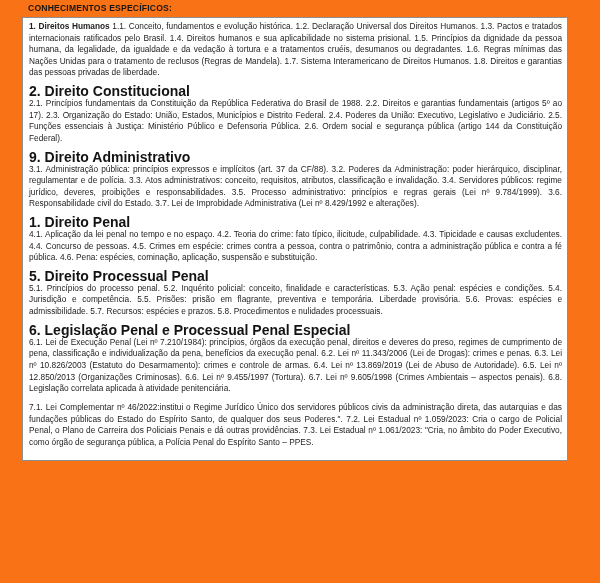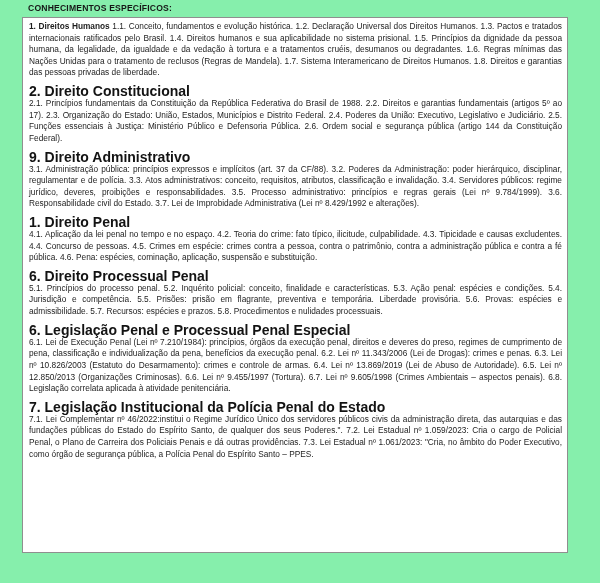--- a/index.html
+++ b/index.html
@@ -11,39 +11,39 @@
     width: 600px;
     height: 583px;
     font-family: "Liberation Sans", sans-serif;
     color: #1a1a1a;
     overflow: hidden;
   }
   .page {
     position: relative;
     width: 600px;
     height: 583px;
-    background: #86efac;
+    background: #f97316;
     box-sizing: border-box;
   }
   .doc-heading {
     position: absolute;
     left: 28px;
     top: 3px;
     font-size: 8.6px;
     font-weight: bold;
     letter-spacing: 0.18px;
     color: #161616;
     line-height: 11px;
   }
   .content-box {
     position: absolute;
     left: 22px;
     top: 17px;
     width: 546px;
-    height: 536px;
+    height: 444px;
     box-sizing: border-box;
     border: 1px solid #8f8f8f;
     padding: 3px 5px 4px 6px;
     background: #ffffff;
   }
   .section {
     margin: 0;
   }
   .section + .section {
     margin-top: 7.5px;
@@ -86,27 +86,26 @@
         </div>
         <div class="section">
           <div class="sec-title">9. Direito Administrativo</div>
           <p class="sec-body">3.1. Administração pública: princípios expressos e implícitos (art. 37 da CF/88). 3.2. Poderes da Administração: poder hierárquico, disciplinar, regulamentar e de polícia. 3.3. Atos administrativos: conceito, requisitos, atributos, classificação e invalidação. 3.4. Servidores públicos: regime jurídico, deveres, proibições e responsabilidades. 3.5. Processo administrativo: princípios e regras gerais (Lei nº 9.784/1999). 3.6. Responsabilidade civil do Estado. 3.7. Lei de Improbidade Administrativa (Lei nº 8.429/1992 e alterações).</p>
         </div>
         <div class="section">
           <div class="sec-title">1. Direito Penal</div>
           <p class="sec-body">4.1. Aplicação da lei penal no tempo e no espaço. 4.2. Teoria do crime: fato típico, ilicitude, culpabilidade. 4.3. Tipicidade e causas excludentes. 4.4. Concurso de pessoas. 4.5. Crimes em espécie: crimes contra a pessoa, contra o patrimônio, contra a administração pública e contra a fé pública. 4.6. Pena: espécies, cominação, aplicação, suspensão e substituição.</p>
         </div>
         <div class="section">
-          <div class="sec-title">6. Direito Processual Penal</div>
+          <div class="sec-title">5. Direito Processual Penal</div>
           <p class="sec-body">5.1. Princípios do processo penal. 5.2. Inquérito policial: conceito, finalidade e características. 5.3. Ação penal: espécies e condições. 5.4. Jurisdição e competência. 5.5. Prisões: prisão em flagrante, preventiva e temporária. Liberdade provisória. 5.6. Provas: espécies e admissibilidade. 5.7. Recursos: espécies e prazos. 5.8. Procedimentos e nulidades processuais.</p>
         </div>
         <div class="section">
           <div class="sec-title">6. Legislação Penal e Processual Penal Especial</div>
           <p class="sec-body">6.1. Lei de Execução Penal (Lei nº 7.210/1984): princípios, órgãos da execução penal, direitos e deveres do preso, regimes de cumprimento de pena, classificação e individualização da pena, benefícios da execução penal. 6.2. Lei nº 11.343/2006 (Lei de Drogas): crimes e penas. 6.3. Lei nº 10.826/2003 (Estatuto do Desarmamento): crimes e controle de armas. 6.4. Lei nº 13.869/2019 (Lei de Abuso de Autoridade). 6.5. Lei nº 12.850/2013 (Organizações Criminosas). 6.6. Lei nº 9.455/1997 (Tortura). 6.7. Lei nº 9.605/1998 (Crimes Ambientais – aspectos penais). 6.8. Legislação correlata aplicada à atividade penitenciária.</p>
         </div>
         <div class="section">
-          <div class="sec-title">7. Legislação Institucional da Polícia Penal do Estado</div>
           <p class="sec-body">7.1. Lei Complementar nº 46/2022:institui o Regime Jurídico Único dos servidores públicos civis da administração direta, das autarquias e das fundações públicas do Estado do Espírito Santo, de qualquer dos seus Poderes.". 7.2. Lei Estadual nº 1.059/2023: Cria o cargo de Policial Penal, o Plano de Carreira dos Policiais Penais e dá outras providências.  7.3. Lei Estadual nº 1.061/2023: "Cria, no âmbito do Poder Executivo, como órgão de segurança pública, a Polícia Penal do Espírito Santo – PPES.</p>
         </div>
       </div>
   </div>
 
 </div>
 
 </body></html>

